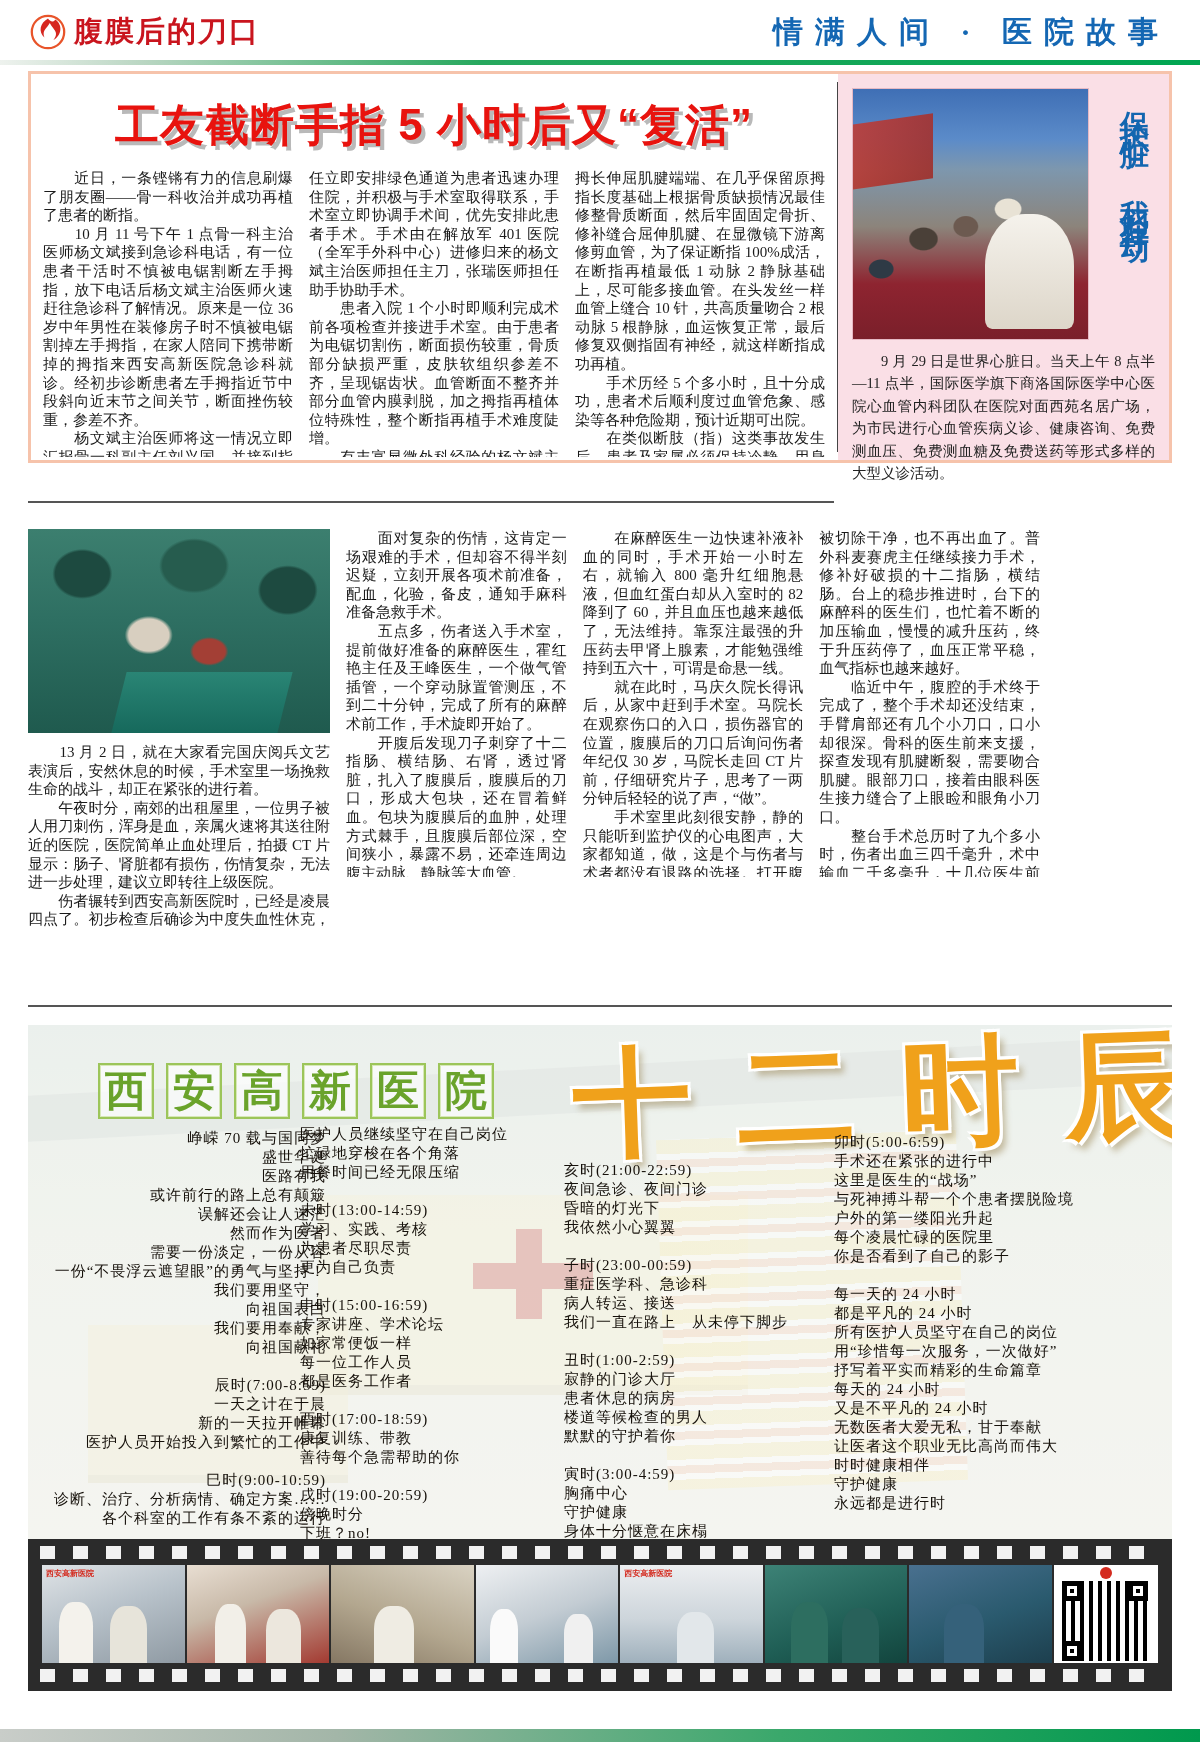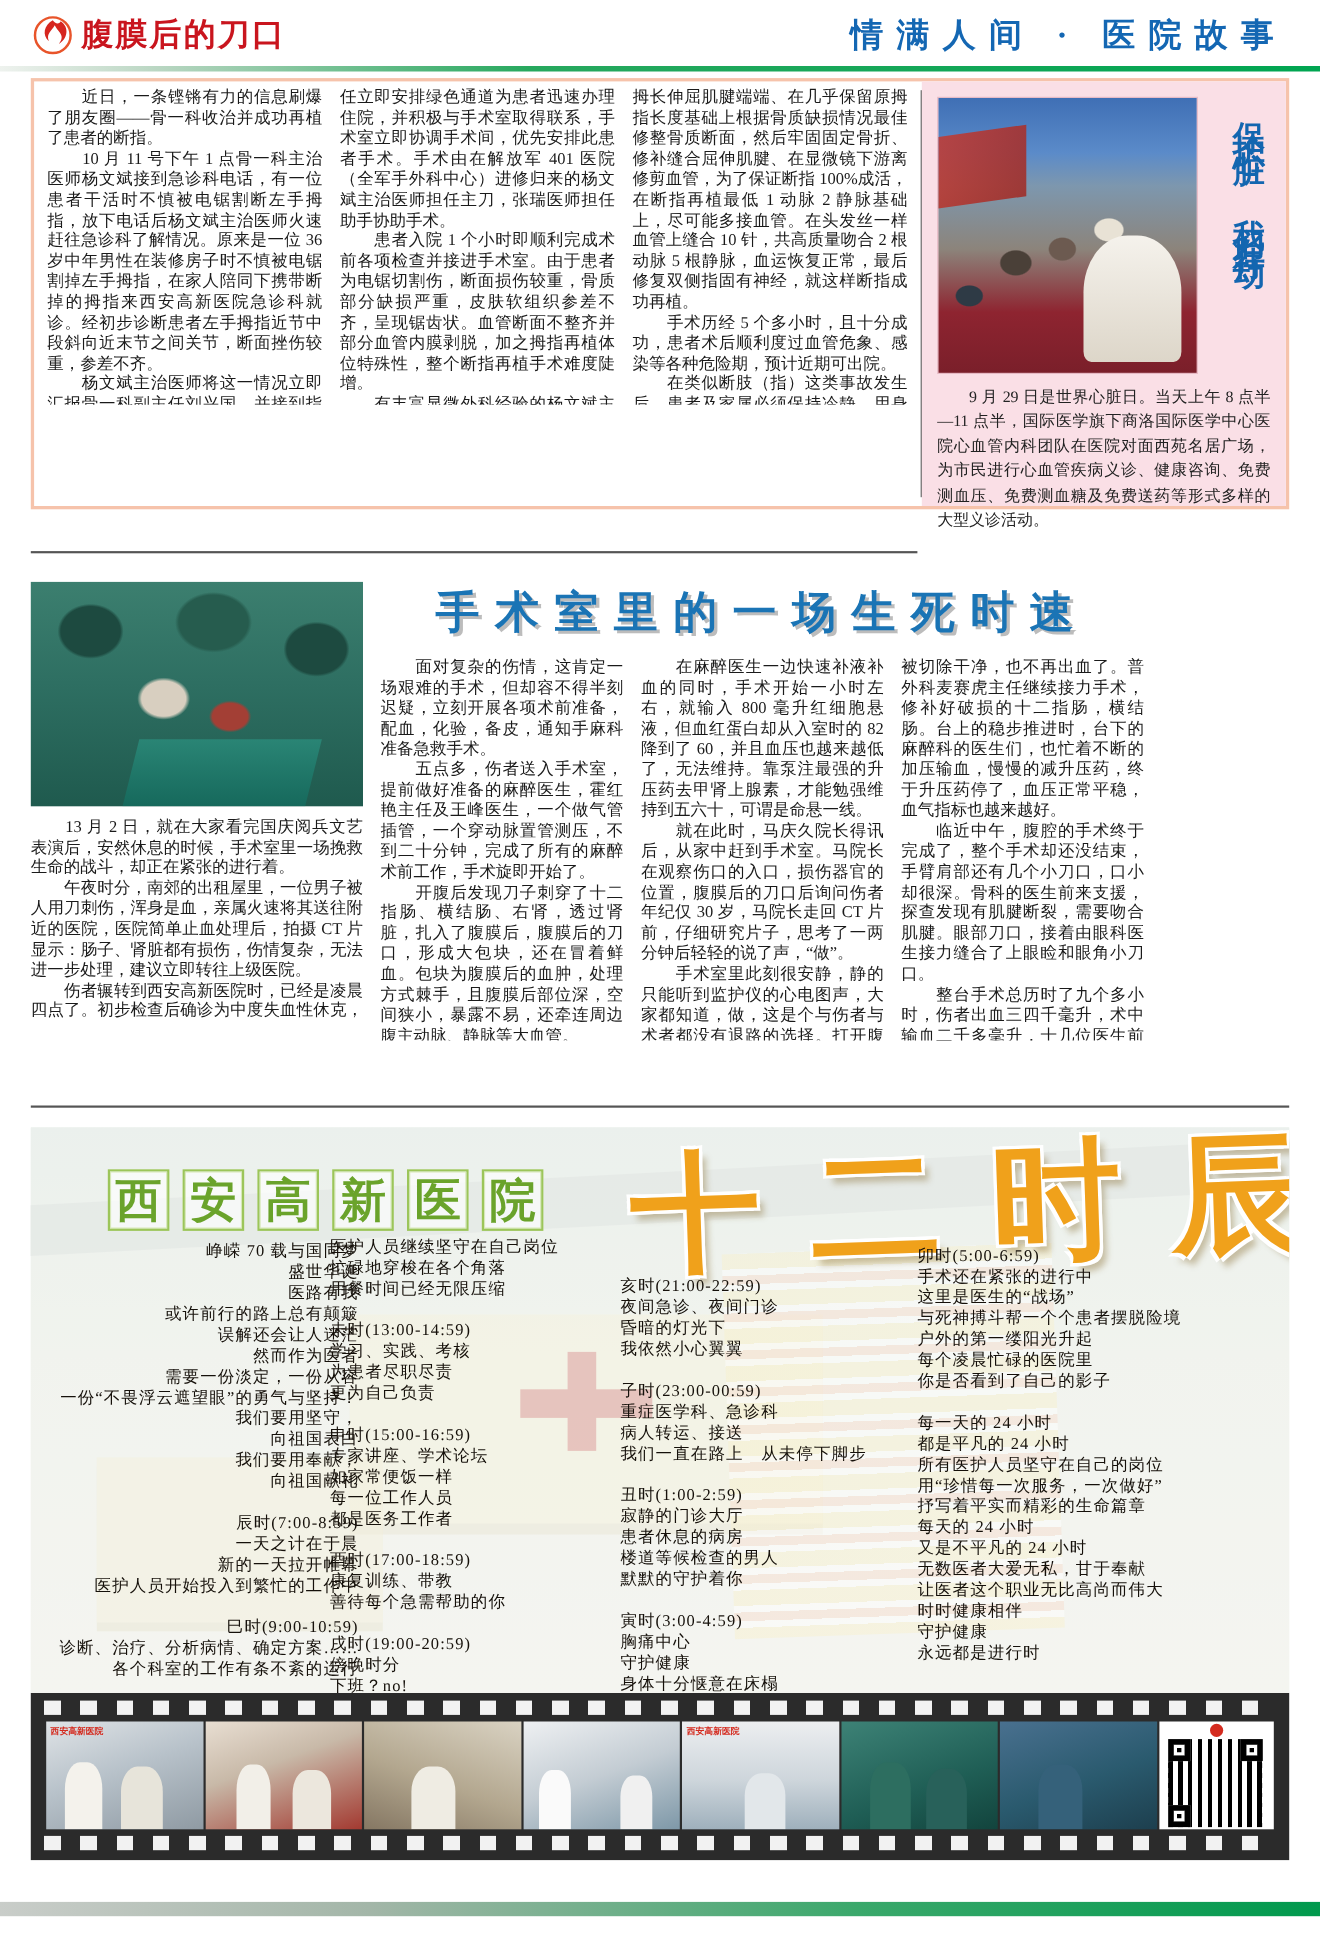--- a/index.html
+++ b/index.html
@@ -105,21 +105,21 @@
     white-space:pre-line; letter-spacing:1px; }
   .p-col1 { left:26px; top:104px; width:272px;text-align:right; }
   .p-col2 { left:272px; top:100px; width:262px; }
   .p-col3 { left:536px; top:136px; width:268px; }
   .p-col4 { left:806px; top:108px; width:346px; }
 
   
   .filmstrip { margin:0 28px; height:152px; background:#2b2b2b; padding:5px 8px; }
   .sprockets { height:13px; margin:2px 4px;
     background:repeating-linear-gradient(90deg,#f2f2f2 0 15px,transparent 15px 33px); }
-  .film-row { display:flex; gap:2px; height:106px; padding:4px 6px; }
+  .film-row { display:flex; gap:2px; height:106px; padding:4px 6px;justify-content:center; }
   .film-photo { flex:1; position:relative; overflow:hidden; }
   .wm { position:absolute; left:4px; top:3px; font-size:8px; color:#d42b1f;
     font-family:"Liberation Sans",sans-serif; font-weight:bold; }
   .fp1 { background:linear-gradient(160deg,#dfe3e6 0%,#b8c2ca 45%,#8f9aa3 100%); }
   .fp2 { background:linear-gradient(160deg,#e8ded2 0%,#c8b9a8 40%,#a33a31 100%); }
   .fp3 { background:linear-gradient(200deg,#d9d2c2 0%,#b3a78f 55%,#857763 100%); }
   .fp4 { background:linear-gradient(160deg,#eef0f2 0%,#c3ccd3 50%,#7e98a8 100%); }
   .fp5 { background:linear-gradient(180deg,#eceef0 0%,#cdd5db 55%,#9fb0bc 100%); }
   .fp6 { background:linear-gradient(160deg,#3d8276 0%,#1f5e55 60%,#12443d 100%); }
   .fp7 { background:linear-gradient(160deg,#49708f 0%,#2a5a6e 55%,#1d3f4e 100%); }
@@ -148,20 +148,21 @@
       <path d="M20 5c-9 5-11 15-4 21-3-8 3-10 6-16 4 8 11 10 4 19 9-5 11-17 2-23-2 4-6 2-8-1z" fill="#d6261f"></path>
     </svg>
     <span class="logo-text">腹膜后的刀口</span>
   </div>
   <div class="section-title">情满人间 · 医院故事</div>
 </div>
 <div class="green-rule"></div>
 
 <div class="a1">
   <div class="a1-left">
+    <div class="a1-title">工友截断手指 5 小时后又“复活”</div>
     <div class="a1-cols">
       <div class="col-text">　　近日，一条铿锵有力的信息刷爆了朋友圈——骨一科收治并成功再植了患者的断指。
 　　10 月 11 号下午 1 点骨一科主治医师杨文斌接到急诊科电话，有一位患者干活时不慎被电锯割断左手拇指，放下电话后杨文斌主治医师火速赶往急诊科了解情况。原来是一位 36 岁中年男性在装修房子时不慎被电锯割掉左手拇指，在家人陪同下携带断掉的拇指来西安高新医院急诊科就诊。经初步诊断患者左手拇指近节中段斜向近末节之间关节，断面挫伤较重，参差不齐。
 　　杨文斌主治医师将这一情况立即汇报骨一科副主任刘兴国，并接到指示：“患者为中年男性，家里主要劳动力，而且拇指占整只手 50%的功能，必须救治成功。”刘主</div>
       <div class="col-text">任立即安排绿色通道为患者迅速办理住院，并积极与手术室取得联系，手术室立即协调手术间，优先安排此患者手术。手术由在解放军 401 医院（全军手外科中心）进修归来的杨文斌主治医师担任主刀，张瑞医师担任助手协助手术。
 　　患者入院 1 个小时即顺利完成术前各项检查并接进手术室。由于患者为电锯切割伤，断面损伤较重，骨质部分缺损严重，皮肤软组织参差不齐，呈现锯齿状。血管断面不整齐并部分血管内膜剥脱，加之拇指再植体位特殊性，整个断指再植手术难度陡增。
 　　有丰富显微外科经验的杨文斌主治医师一一克服术中各种困难，有条不紊的进行手术。清创、显微镜下先标记出离断指体远近端动静脉神经、游离并松解</div>
       <div class="col-text">拇长伸屈肌腱端端、在几乎保留原拇指长度基础上根据骨质缺损情况最佳修整骨质断面，然后牢固固定骨折、修补缝合屈伸肌腱、在显微镜下游离修剪血管，为了保证断指 100%成活，在断指再植最低 1 动脉 2 静脉基础上，尽可能多接血管。在头发丝一样血管上缝合 10 针，共高质量吻合 2 根动脉 5 根静脉，血运恢复正常，最后修复双侧指固有神经，就这样断指成功再植。
 　　手术历经 5 个多小时，且十分成功，患者术后顺利度过血管危象、感染等各种危险期，预计近期可出院。
 　　在类似断肢（指）这类事故发生后，患者及家属必须保持冷静，用身边一切可利用的止血物件尽快止血，并尽快到正规医院接受治疗。</div>
@@ -183,21 +184,20 @@
 <div class="rule-left"></div>
 
 <div class="a2">
   <div class="a2-left">
     <div class="surgery-photo"></div>
     <div class="col-text a2-col1">　　13 月 2 日，就在大家看完国庆阅兵文艺表演后，安然休息的时候，手术室里一场挽救生命的战斗，却正在紧张的进行着。
 　　午夜时分，南郊的出租屋里，一位男子被人用刀刺伤，浑身是血，亲属火速将其送往附近的医院，医院简单止血处理后，拍摄 CT 片显示：肠子、肾脏都有损伤，伤情复杂，无法进一步处理，建议立即转往上级医院。
 　　伤者辗转到西安高新医院时，已经是凌晨四点了。初步检查后确诊为中度失血性休克，腹部复合伤，并且腹部还在出血中，需要立即手术。</div>
   </div>
   <div class="a2-right">
-    <div class="a2-title">手术室里的一场生死时速</div>
     <div class="a2-cols">
       <div class="col-text">　　面对复杂的伤情，这肯定一场艰难的手术，但却容不得半刻迟疑，立刻开展各项术前准备，配血，化验，备皮，通知手麻科准备急救手术。
 　　五点多，伤者送入手术室，提前做好准备的麻醉医生，霍红艳主任及王峰医生，一个做气管插管，一个穿动脉置管测压，不到二十分钟，完成了所有的麻醉术前工作，手术旋即开始了。
 　　开腹后发现刀子刺穿了十二指肠、横结肠、右肾，透过肾脏，扎入了腹膜后，腹膜后的刀口，形成大包块，还在冒着鲜血。包块为腹膜后的血肿，处理方式棘手，且腹膜后部位深，空间狭小，暴露不易，还牵连周边腹主动脉、静脉等大血管。
 　　完整封闭的后腹膜，有一定的包裹作用，出血较多时便会形成血肿包块，有一定的压迫作用，一般手术医生不会轻易打开腹膜后，因为腹膜后的探查较为困难，一旦打开不能迅速的找到出血点，或无法有效止血，造成的结果就是，伤者直接在死在手术台上。
 　　此时手术台上的术者，一直按压着腹膜后包块，观察出血情况，血肿却越来越大了。</div>
       <div class="col-text">　　在麻醉医生一边快速补液补血的同时，手术开始一小时左右，就输入 800 毫升红细胞悬液，但血红蛋白却从入室时的 82 降到了 60，并且血压也越来越低了，无法维持。靠泵注最强的升压药去甲肾上腺素，才能勉强维持到五六十，可谓是命悬一线。
 　　就在此时，马庆久院长得讯后，从家中赶到手术室。马院长在观察伤口的入口，损伤器官的位置，腹膜后的刀口后询问伤者年纪仅 30 岁，马院长走回 CT 片前，仔细研究片子，思考了一两分钟后轻轻的说了声，“做”。
 　　手术室里此刻很安静，静的只能听到监护仪的心电图声，大家都知道，做，这是个与伤者与术者都没有退路的选择。打开腹膜后，清理出两大弯盘，像果冻一样的半凝固血块，清理后在一个腹膜的小缝隙中发现一根被损伤的动脉，还在往外冒着血。马院长迅速的缝合后很快血就止住了。从打开到止住血，虽然仅用了二十五分钟，却如同两三个小时一样漫长，血压不再下降了，伤者的命保住了，大家都长舒一口气，心口的大石头落地了。
 　　手术室的气氛轻松了许多，泌尿科张刘男主任，接力手术，还是二十多分钟，损伤的右肾</div>

